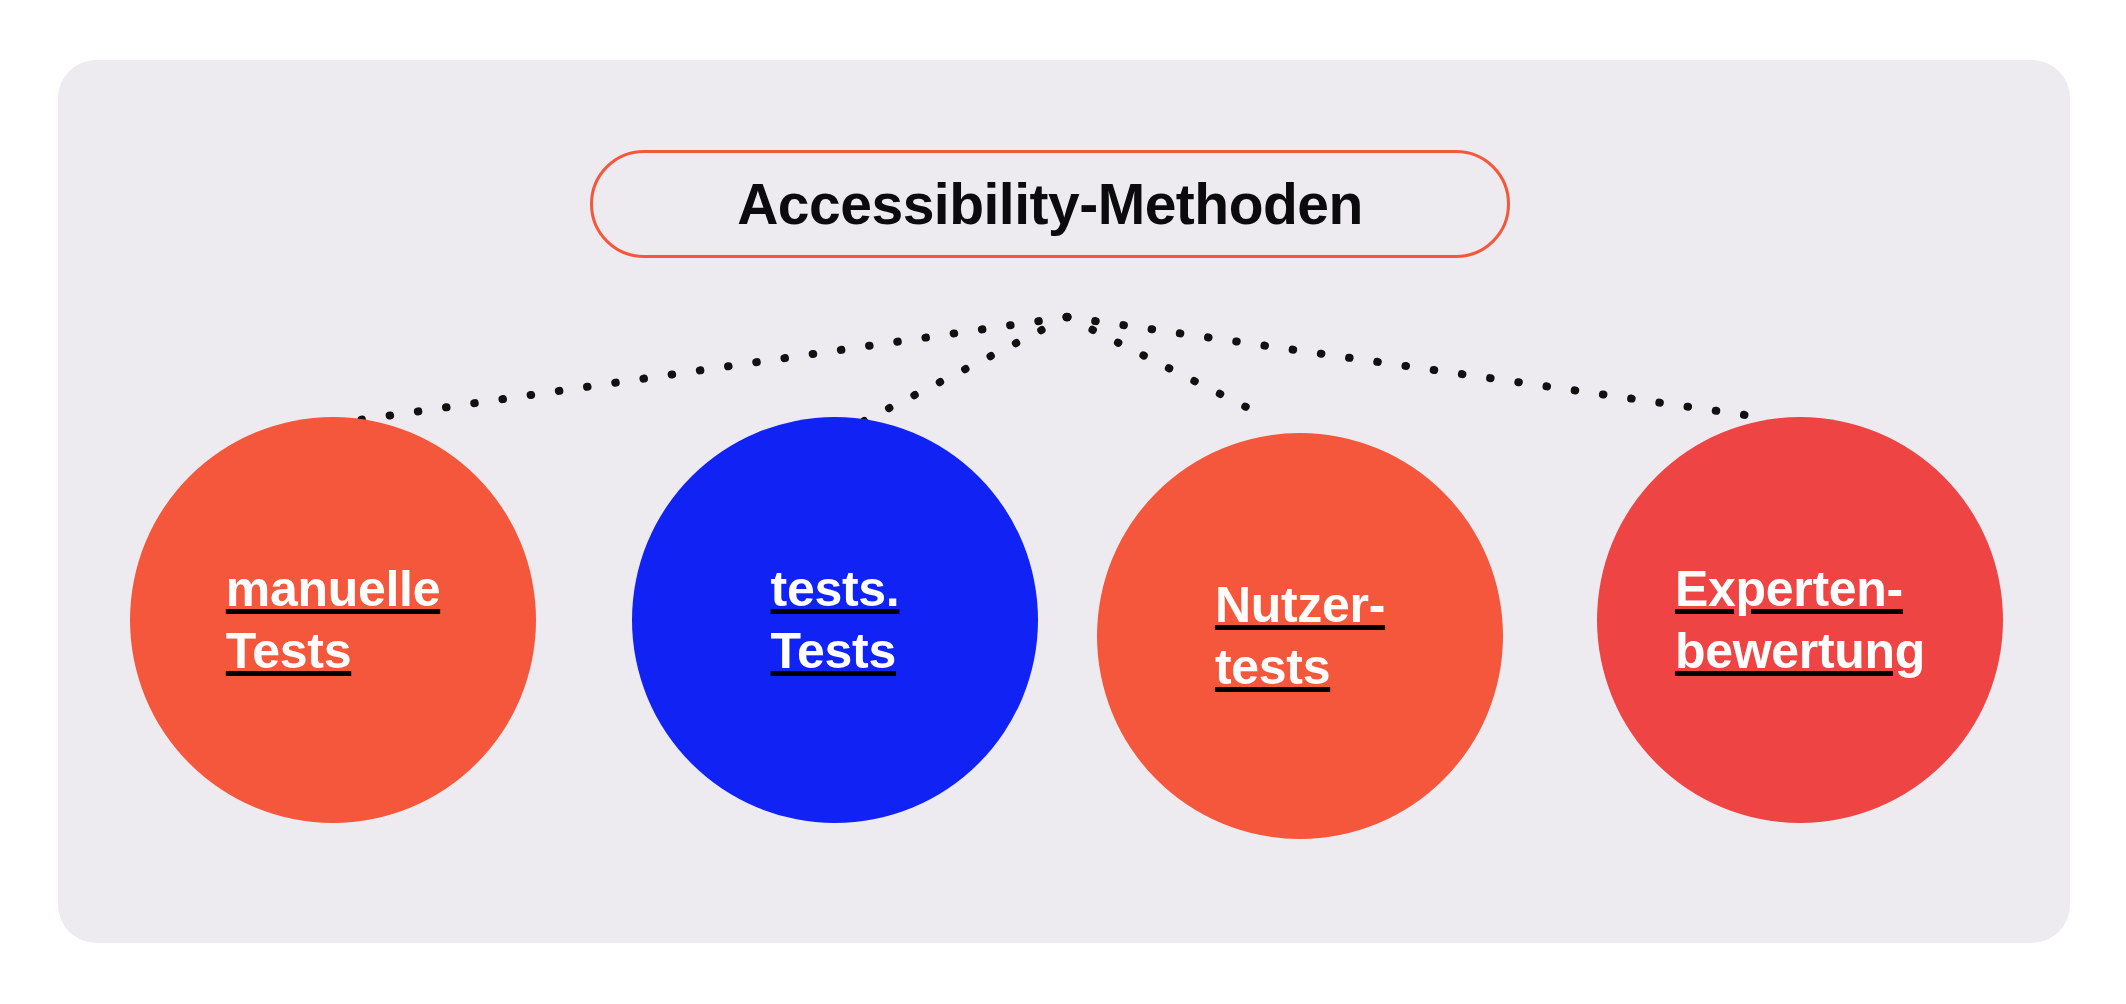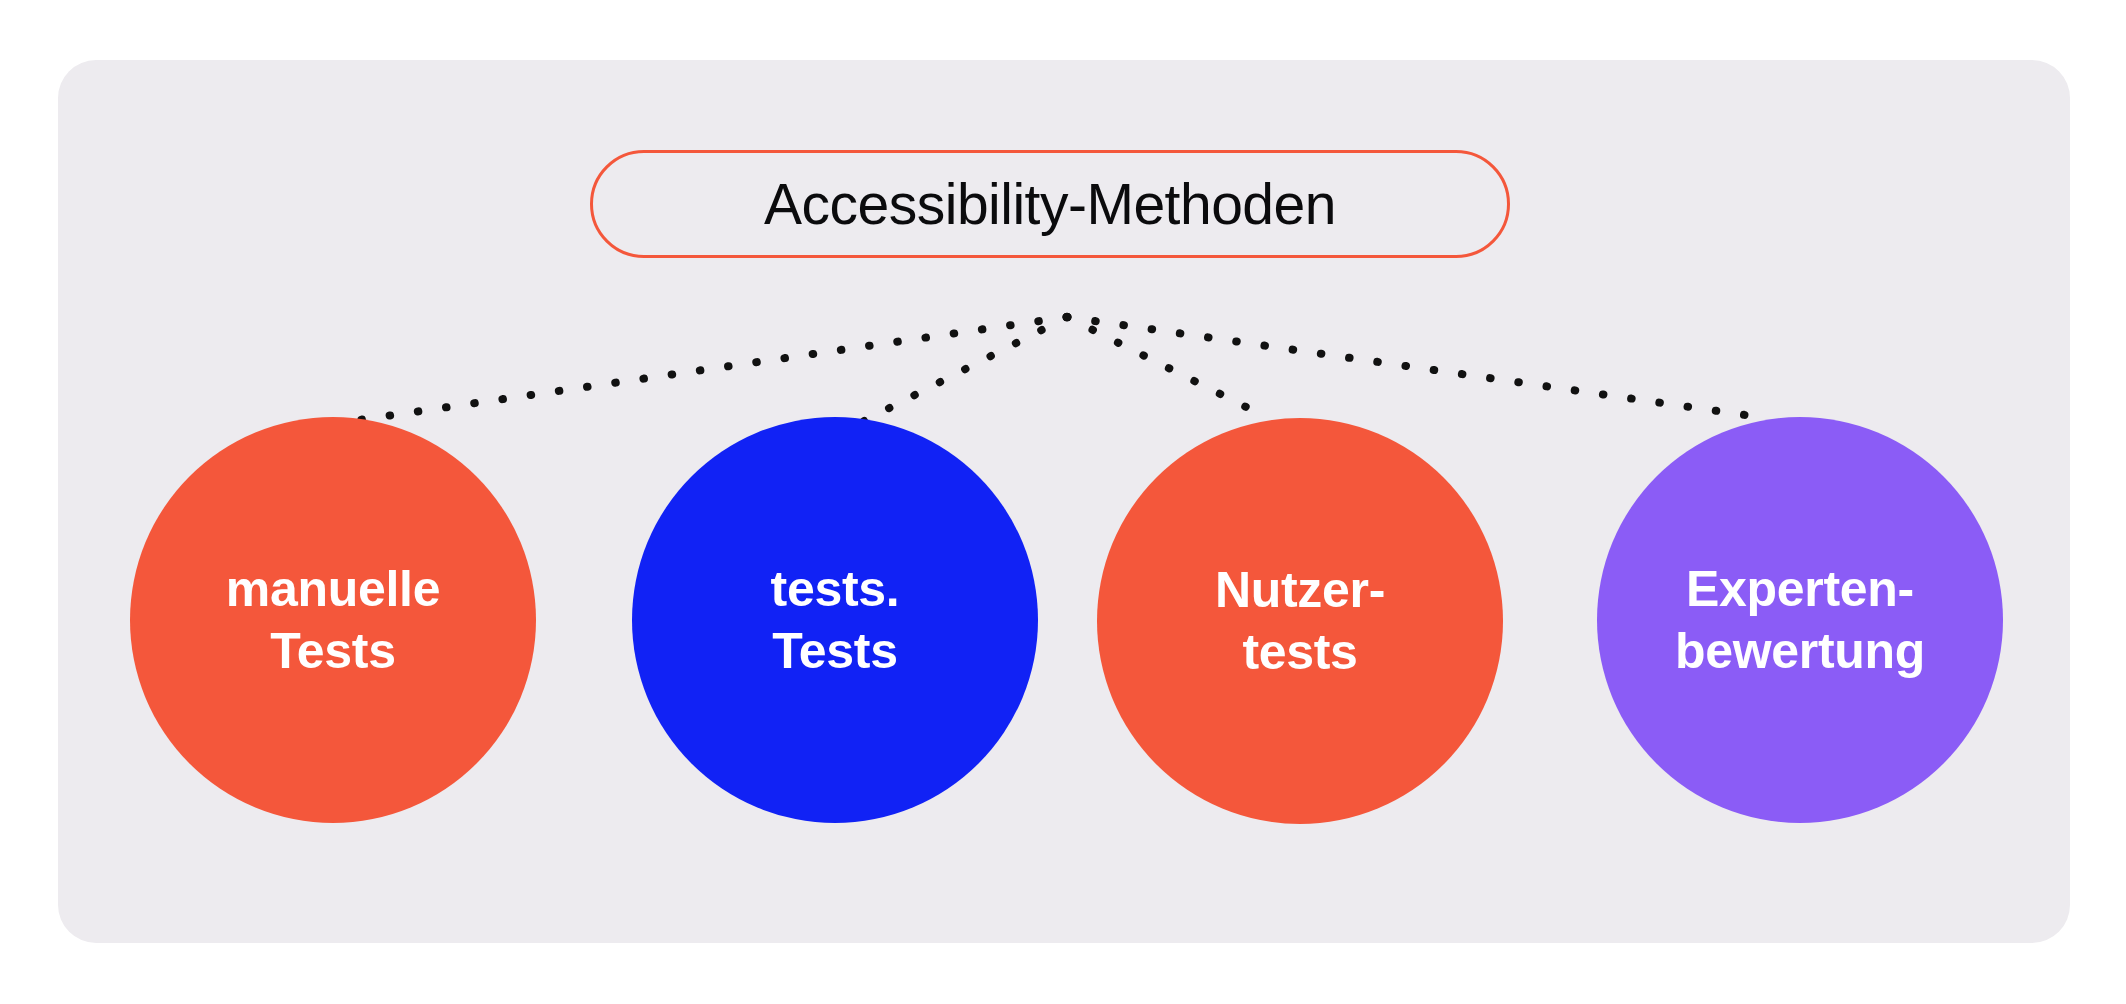--- a/index.html
+++ b/index.html
@@ -43,35 +43,35 @@
     box-sizing: border-box;
     border: 3px solid #f4573b;
     border-radius: 60px;
     background: #edebef;
     display: flex;
     align-items: center;
     justify-content: center;
   }
   #title-text {
     font-size: 57px;
-    font-weight: normal;
+    font-weight: bold;
     color: #0b0b0d;
     letter-spacing: -0.5px;
     white-space: nowrap;
     text-align: center;
   }
   .node {
     position: absolute;
     width: 406px;
     height: 406px;
     border-radius: 50%;
     display: flex;
     align-items: center;
     justify-content: center;
-    text-align: center;
+    text-decoration: underline;
   }
   .node-label {
     color: #ffffff;
     font-size: 50px;
     font-weight: bold;
     line-height: 1.24;
     white-space: pre-line;
     letter-spacing: -0.3px;
     padding: 0 18px;
   }
@@ -103,23 +103,23 @@
   <div class="node n0" style="background: rgb(244, 87, 59); width: 406px; height: 406px; left: 130px; top: 417px;">
     <span class="node-label" style="color: rgb(255, 255, 255);">manuelle
 Tests</span>
   </div>
 
   <div class="node n1" style="background: rgb(17, 34, 245); width: 406px; height: 406px; left: 632px; top: 417px;">
     <span class="node-label" style="color: rgb(255, 255, 255);">tests.
 Tests</span>
   </div>
 
-  <div class="node n2" style="background: rgb(244, 87, 59); width: 406px; height: 406px; left: 1097px; top: 418px;">
+  <div class="node n2" style="background: rgb(244, 87, 59); width: 406px; height: 406px; left: 1097px; top: 433px;">
     <span class="node-label" style="color: rgb(255, 255, 255);">Nutzer-
 tests</span>
   </div>
 
-  <div class="node n3" style="background: #8b5cf6; width: 406px; height: 406px; left: 1597px; top: 417px;">
+  <div class="node n3" style="background: #ef4444; width: 406px; height: 406px; left: 1597px; top: 417px;">
     <span class="node-label" style="color: rgb(255, 255, 255);">Experten-
 bewertung</span>
   </div>
 
 </div>
 
 </body></html>

